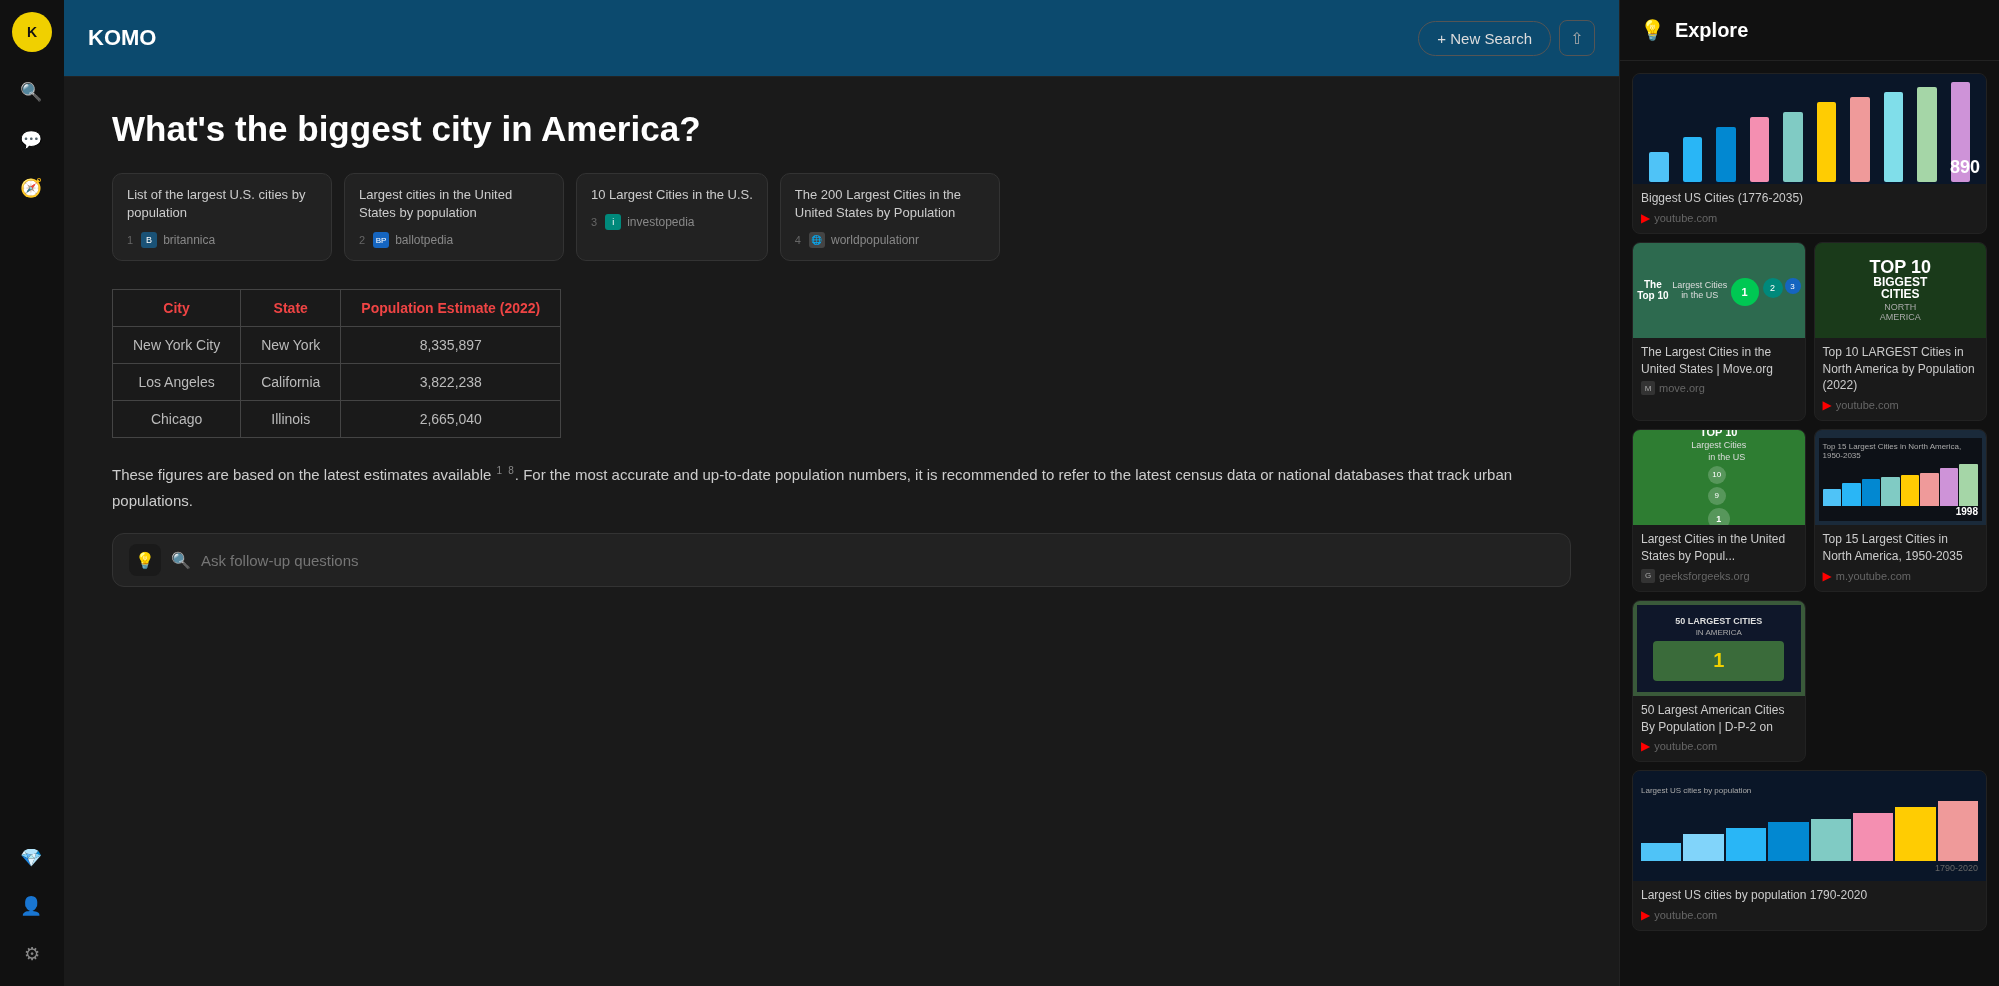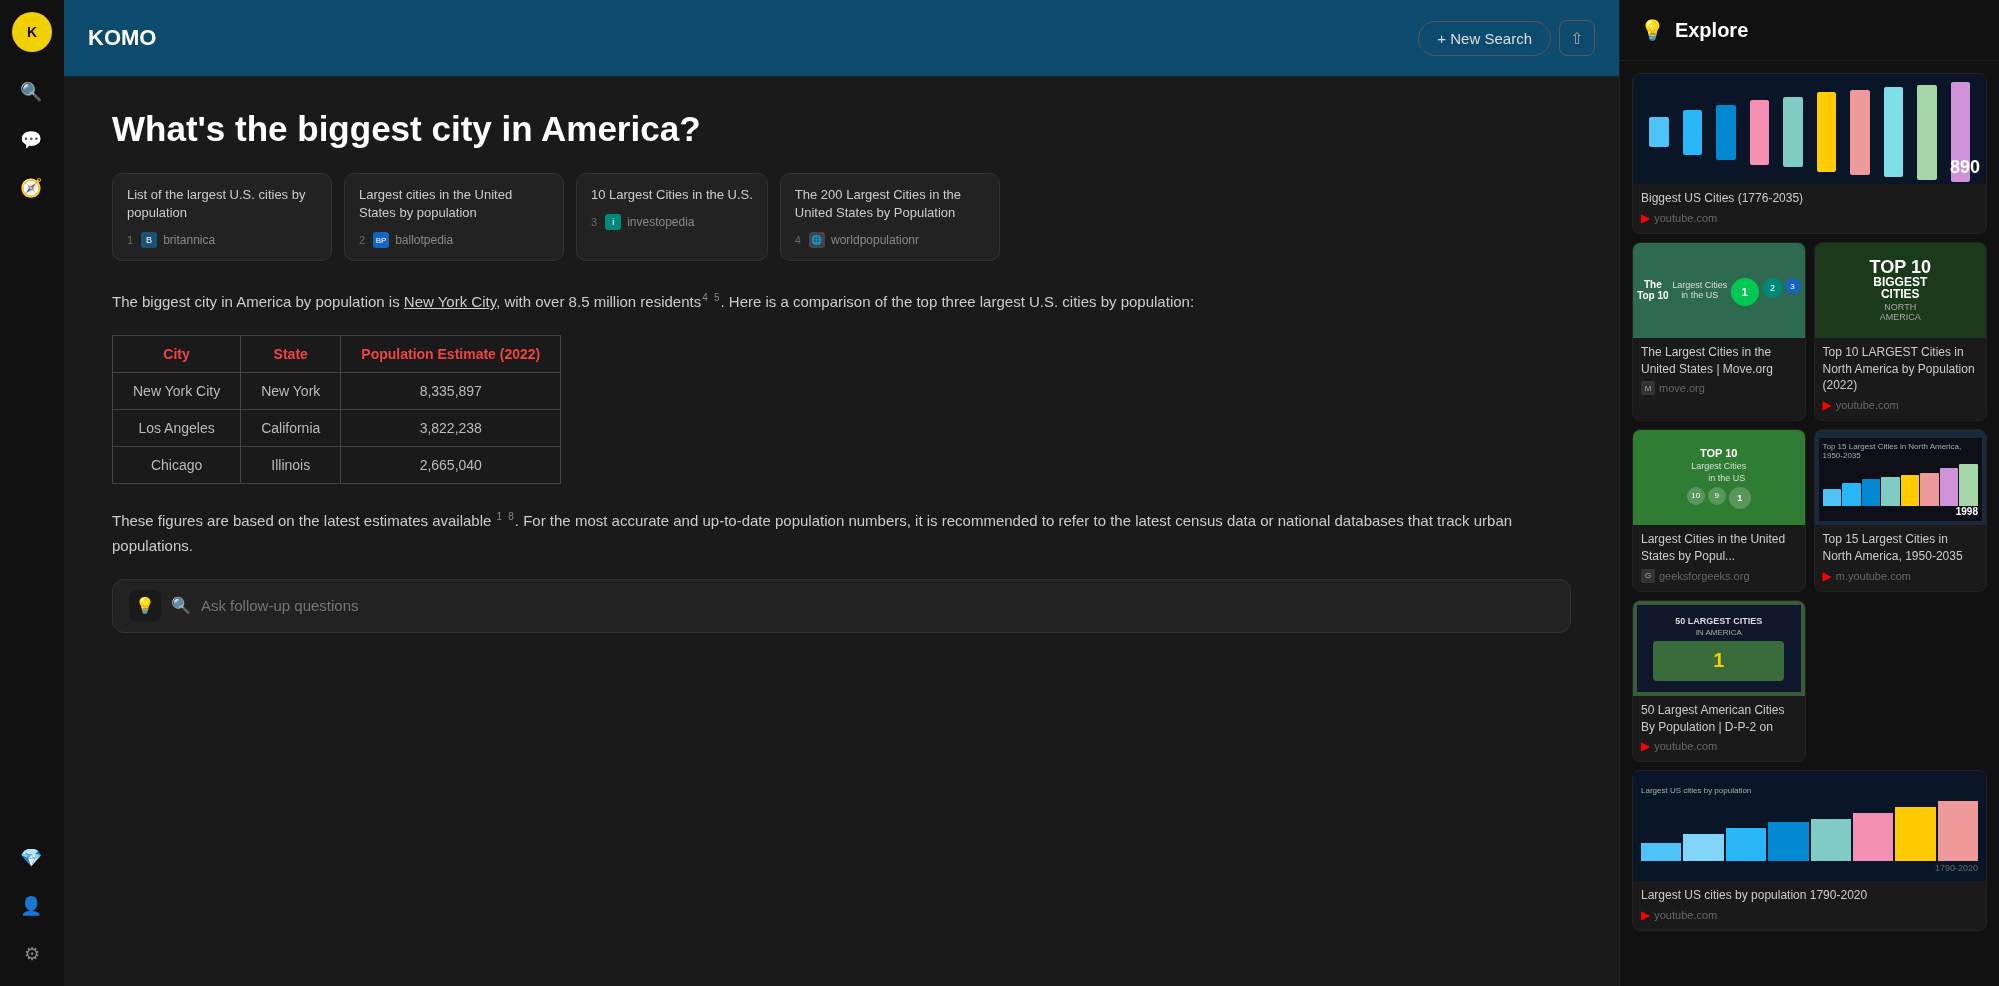--- a/index.html
+++ b/index.html
@@ -464,23 +464,20 @@
       <div class="source-card">
         <div class="source-title">The 200 Largest Cities in the United States by Population</div>
         <div class="source-meta">
           <span class="source-num">4</span>
           <span class="favicon favicon-world">🌐</span>
           <span>worldpopulationr</span>
         </div>
       </div>
     </div>
 
-    <p id="answer-text">
-      <span>The biggest city in America by population is </span><a class="city-link">New York City</a><span>, with over 8.5 million residents</span><sup class="cite-sup">4</sup> <sup class="cite-sup">5</sup><span>. Here is a comparison of the top three largest U.S. cities by population:</span>
-    </p>
 
     <table id="data-table">
       <thead>
         <tr>
           <th>City</th>
           <th>State</th>
           <th>Population Estimate (2022)</th>
         </tr>
       </thead>
       <tbody>
@@ -520,21 +517,21 @@
 <aside id="explore-panel">
   <div id="explore-header">
     <span id="explore-header-icon">💡</span>
     <span>Explore</span>
   </div>
 
   <div id="explore-grid">
 
     <div class="explore-card explore-card-full">
       <div class="explore-thumb">
-        <div class="thumb-bars" style="width:100%;height:100%;background:#0a1628;align-items:center;gap:14px;padding:8px 16px 2px;">
+        <div class="thumb-bars" style="width:100%;height:100%;background:#0a1628;align-items:flex-end;gap:14px;padding:8px 16px 2px;">
           <div class="thumb-bar" style="height:30%;background:#4fc3f7;"></div>
           <div class="thumb-bar" style="height:45%;background:#29b6f6;"></div>
           <div class="thumb-bar" style="height:55%;background:#0288d1;"></div>
           <div class="thumb-bar" style="height:65%;background:#f48fb1;"></div>
           <div class="thumb-bar" style="height:70%;background:#80cbc4;"></div>
           <div class="thumb-bar" style="height:80%;background:#ffcc02;"></div>
           <div class="thumb-bar" style="height:85%;background:#ef9a9a;"></div>
           <div class="thumb-bar" style="height:90%;background:#80deea;"></div>
           <div class="thumb-bar" style="height:95%;background:#a5d6a7;"></div>
           <div class="thumb-bar" style="height:100%;background:#ce93d8;"></div>
@@ -596,21 +593,21 @@
       </div>
     </div>
 
     <div class="explore-card">
       <div class="explore-thumb">
         <div class="thumb-green-map">
           <div style="display:flex;flex-direction:column;align-items:center;justify-content:center;height:100%;gap:2px;">
             <div style="font-size:11px;font-weight:700;color:#fff;">TOP 10</div>
             <div style="font-size:9px;color:#ddd;">Largest Cities</div>
             <div style="font-size:9px;color:#ddd;padding-left:16px;">in the US</div>
-            <div style="display:flex;gap:3px;margin-top:2px;flex-wrap:wrap;justify-content:center;">
+            <div style="display:flex;gap:3px;margin-top:2px;flex-wrap:wrap;justify-content:center;flex-direction:column;">
               <span style="background:rgba(255,255,255,0.2);border-radius:50%;width:18px;height:18px;display:flex;align-items:center;justify-content:center;font-size:8px;color:#fff;">10</span>
               <span style="background:rgba(255,255,255,0.2);border-radius:50%;width:18px;height:18px;display:flex;align-items:center;justify-content:center;font-size:8px;color:#fff;">9</span>
               <span style="background:rgba(255,255,255,0.2);border-radius:50%;width:22px;height:22px;display:flex;align-items:center;justify-content:center;font-size:9px;color:#fff;font-weight:900;">1</span>
             </div>
           </div>
         </div>
       </div>
       <div class="explore-card-info">
         <div class="explore-card-title">Largest Cities in the United States by Popul...</div>
         <div class="explore-card-source">

